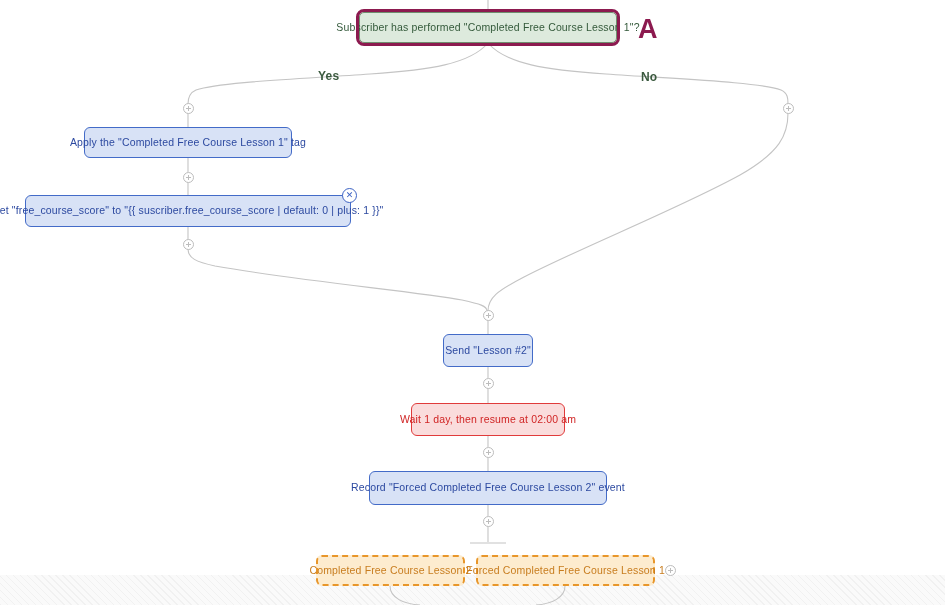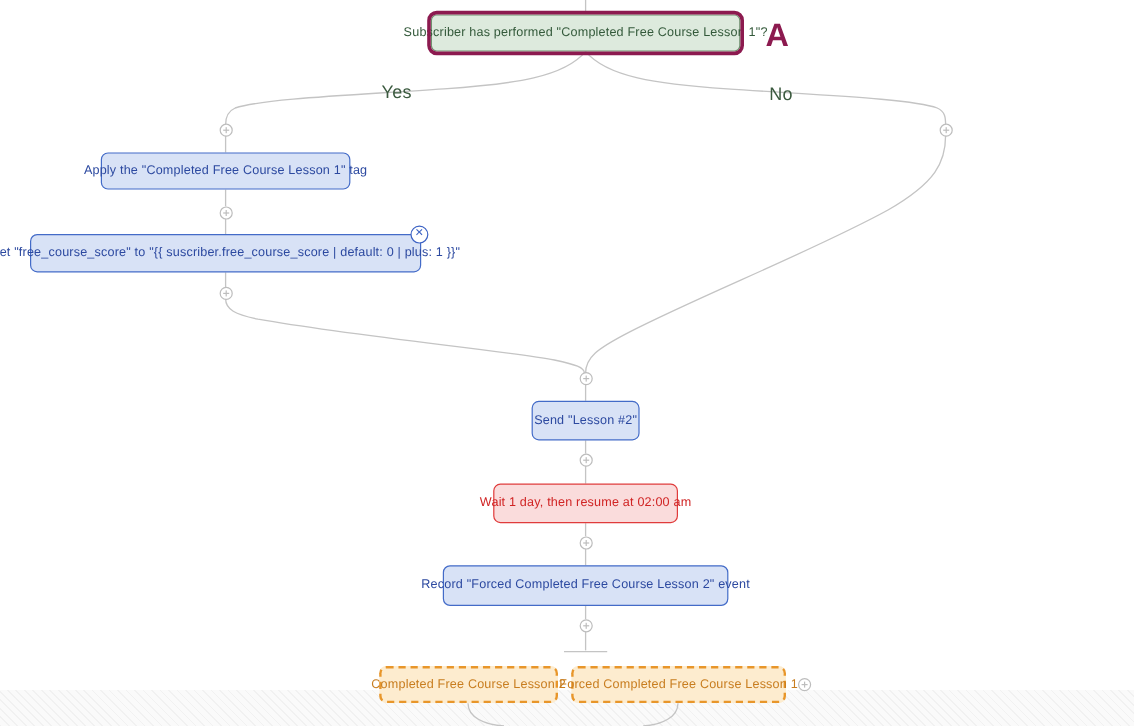--- a/index.html
+++ b/index.html
@@ -76,24 +76,25 @@
   }
   
   .node-event {
     background: #fdeccf;
     border: 2px dashed #e8962a;
     color: #c87d1f;
   }
 
   .edge-label {
     position: absolute;
-    font-size: 15px;
+    font-size: 12px;
     color: #3b5a3f;
     letter-spacing: 0.2px;
     white-space: nowrap;
+    font-weight: bold;
   }
 
   
   .plus-handle {
     position: absolute;
     width: 11px;
     height: 11px;
     box-sizing: border-box;
     border-radius: 50%;
     border: 1px solid #bdbdbd;

